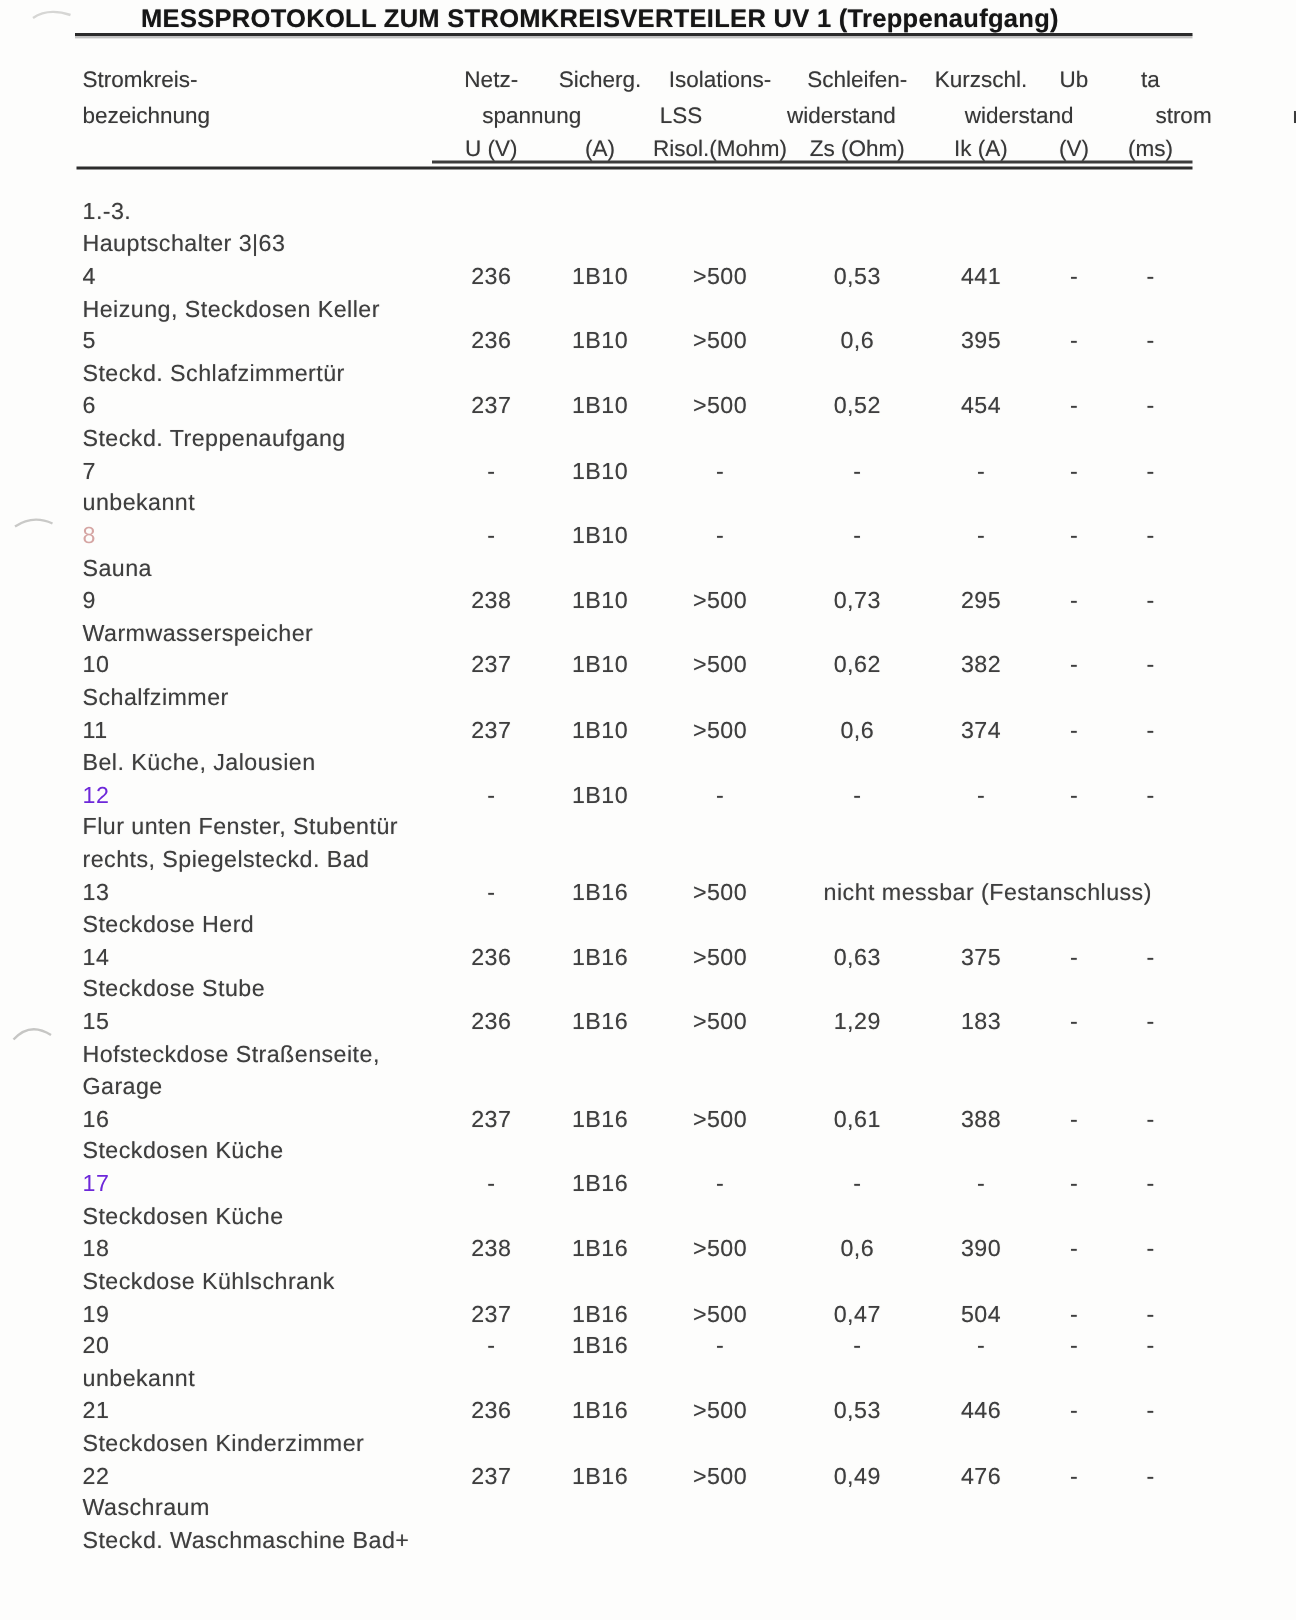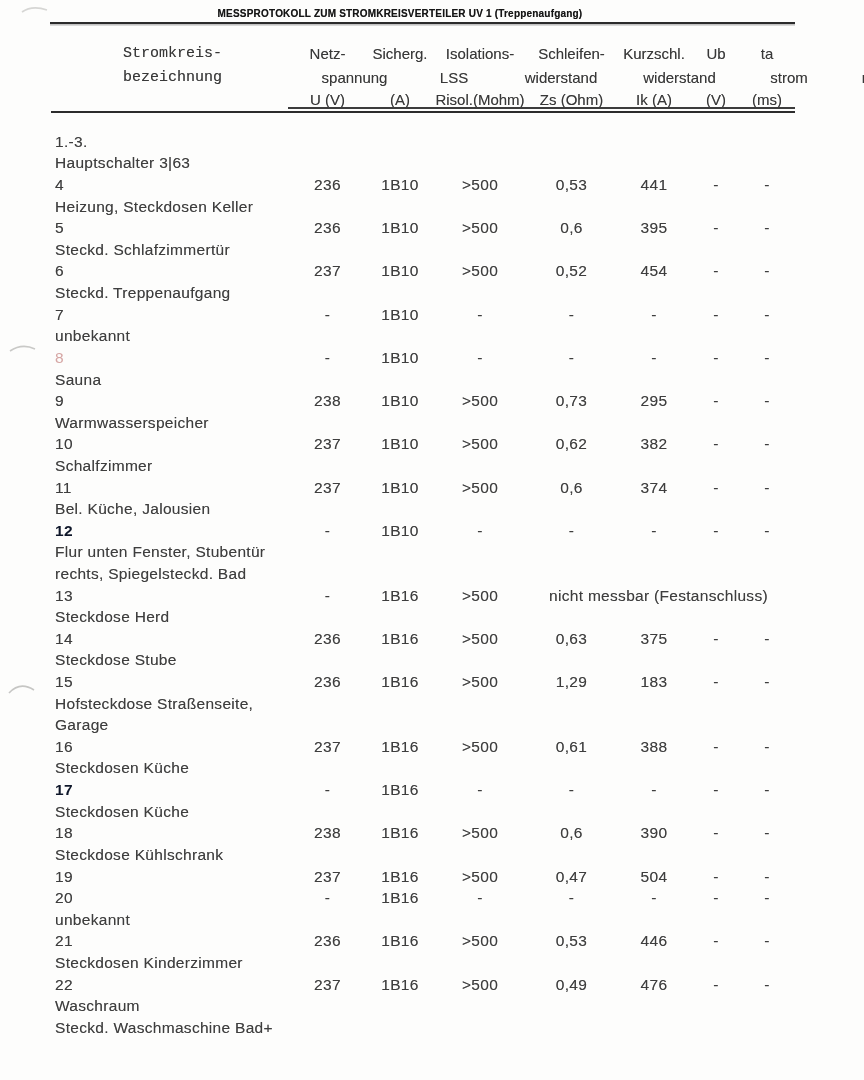--- a/index.html
+++ b/index.html
@@ -16,21 +16,21 @@
     color:#3e3e3e;
   }
   .artifacts { position:absolute; left:0; top:0; width:864px; height:1080px; pointer-events:none; }
 
   .title-wrap {
     position:absolute; left:0; top:3px; width:800px;
     text-align:center;
   }
   .title {
     display:inline-block;
-    font-size:10px; font-weight:700; color:#161616;
+    font-size:17px; font-weight:700; color:#161616;
     letter-spacing:0.2px;
     text-shadow: 0 0 0.5px rgba(20,20,20,0.6);
     white-space:nowrap;
   }
   .title-rule {
     position:absolute; left:50px; top:22px; width:745px; height:2.2px;
     background:#2b2b2b;
     box-shadow: 0 1.6px 0 rgba(60,60,60,0.30);
   }
 
@@ -42,36 +42,36 @@
 
   .thead { position:absolute; left:52px; top:40px; width:740px; }
   .hrow { height:26px; align-items:center; }
   .hrow.r2 { height:23px;gap:27px; }
   .hrow.r3 { height:21px; }
   .hcell {
     text-align:center; font-size:15px; color:#383838;
     white-space:nowrap;
     text-shadow: 0 0 0.5px rgba(70,70,70,0.5);
   }
-  .hcell.lab { text-align:center; padding-left:3px;font-family:Liberation Mono, monospace; }
+  .hcell.lab { text-align:left; padding-left:3px; }
 
   .head-rule-b { position:absolute; left:288px; top:107px; width:507px; height:1.8px; background:#3c3c3c; }
   .head-rule-a { position:absolute; left:51px; top:110.5px; width:744px; height:2.6px; background:#2c2c2c; }
 
   .tbody { position:absolute; left:52px; top:131px; width:740px; }
   .trow { height:21.62px; align-items:center; }
   .cell {
     text-align:center; font-size:15.5px; color:#3e3e3e;
     letter-spacing:0.3px; white-space:nowrap;
     text-shadow: 0 0 0.5px rgba(70,70,70,0.5);
   }
   .cell.label { text-align:left; padding-left:3px; overflow:visible; }
   .cell.note { grid-column: 5 / 9; }
   .faint-pink { color:#d5a5a3; text-shadow:none; }
-  .faint-gray { color:#0f172a; text-shadow:none;font-weight:bold; }
+  .faint-gray { color:#6d28d9; text-shadow:none; }
 </style>
 </head>
 <body>
 
 <div class="page">
 
   <svg class="artifacts" viewBox="0 0 864 1080">
     <path d="M 22 12 Q 32 5 47 10" stroke="#d6d6d4" stroke-width="1.6" fill="none"></path>
     <path d="M 10 351 Q 22 343 35 349" stroke="#c9c9c7" stroke-width="1.6" fill="none"></path>
     <path d="M 9 693 Q 20 681 34 690" stroke="#c6c6c4" stroke-width="1.6" fill="none"></path>

